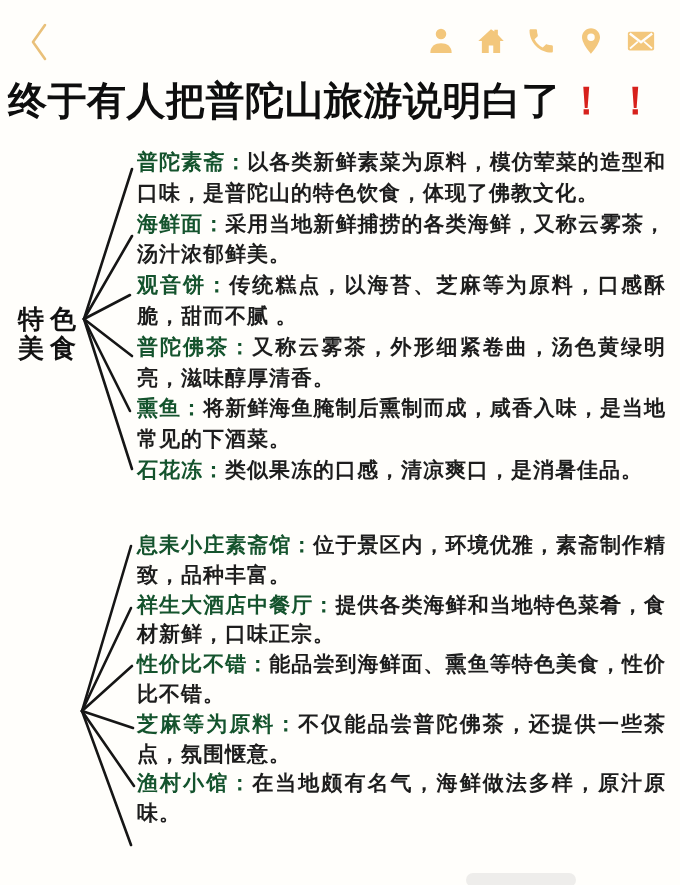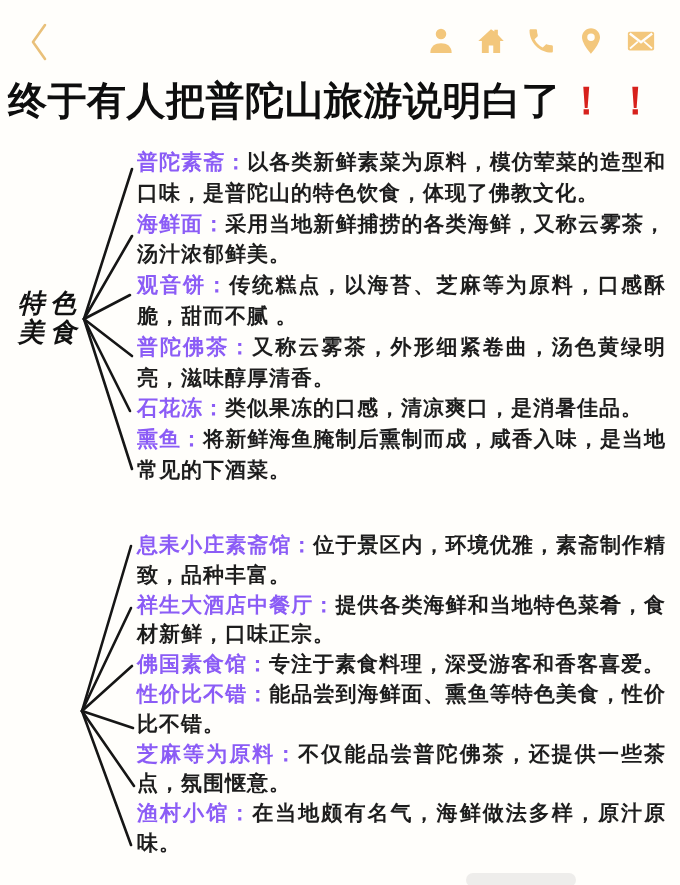--- a/index.html
+++ b/index.html
@@ -18,28 +18,28 @@
   }
   .title .em{color:#d7211c;margin-left:6px;letter-spacing:10px;font-weight:900;}
   
   .connectors{position:absolute;left:0;top:0;width:680px;height:885px;pointer-events:none;}
   .connectors line{stroke:#161616;stroke-width:2.6;stroke-linecap:round;}
   
   .cat{
     position:absolute;left:18px;font-size:26px;font-weight:900;color:#121212;
     line-height:29px;letter-spacing:6px;white-space:nowrap;
   }
-  .cat1{top:289px;font-style:italic;}
+  .cat1{top:305px;}
   .cat2{top:679px;}
   
   .items{position:absolute;left:137px;width:529px;color:#1d1d1d;font-size:21px;font-weight:600;letter-spacing:1px;text-align:justify;}
   .items1{top:147px;line-height:30.8px;}
   .items2{top:530px;line-height:29.8px;}
   .items p{margin:0;}
-  .items .label{color:#8b5cf6;font-weight:700;}
+  .items .label{color:#14532d;font-weight:700;}
   
   .smudge{position:absolute;left:466px;top:873px;width:110px;height:14px;border-radius:8px;background:#d9d9d6;opacity:.45;}
 </style>
 </head>
 <body>
 
 <div class="page">
 
   <div class="back-btn">
     <svg width="24" height="40" viewBox="0 0 24 40">
@@ -99,28 +99,27 @@
   <div class="cat cat1">
     <div>特色</div>
     <div>美食</div>
   </div>
 
   <div class="items items1">
     <p class="item"><span class="label">普陀素斋：</span><span class="desc">以各类新鲜素菜为原料，模仿荤菜的造型和口味，是普陀山的特色饮食，体现了佛教文化。</span></p>
     <p class="item"><span class="label">海鲜面：</span><span class="desc">采用当地新鲜捕捞的各类海鲜，又称云雾茶，汤汁浓郁鲜美。</span></p>
     <p class="item"><span class="label">观音饼：</span><span class="desc">传统糕点，以海苔、芝麻等为原料，口感酥脆，甜而不腻 。</span></p>
     <p class="item"><span class="label">普陀佛茶：</span><span class="desc">又称云雾茶，外形细紧卷曲，汤色黄绿明亮，滋味醇厚清香。</span></p>
+    <p class="item"><span class="label">熏鱼：</span><span class="desc">将新鲜海鱼腌制后熏制而成，咸香入味，是当地常见的下酒菜。</span></p>
     <p class="item"><span class="label">石花冻：</span><span class="desc">类似果冻的口感，清凉爽口，是消暑佳品。</span></p>
-    <p class="item"><span class="label">熏鱼：</span><span class="desc">将新鲜海鱼腌制后熏制而成，咸香入味，是当地常见的下酒菜。</span></p>
   </div>
 
 
   <div class="items items2">
     <p class="item"><span class="label">息耒小庄素斋馆：</span><span class="desc">位于景区内，环境优雅，素斋制作精致，品种丰富。</span></p>
     <p class="item"><span class="label">祥生大酒店中餐厅：</span><span class="desc">提供各类海鲜和当地特色菜肴，食材新鲜，口味正宗。</span></p>
-    <p class="item"><span class="label">佛国素食馆：</span><span class="desc">专注于素食料理，深受游客和香客喜爱。</span></p>
     <p class="item"><span class="label">性价比不错：</span><span class="desc">能品尝到海鲜面、熏鱼等特色美食，性价比不错。</span></p>
     <p class="item"><span class="label">芝麻等为原料：</span><span class="desc">不仅能品尝普陀佛茶，还提供一些茶点，氛围惬意。</span></p>
     <p class="item"><span class="label">渔村小馆：</span><span class="desc">在当地颇有名气，海鲜做法多样，原汁原味。</span></p>
   </div>
 
   <div class="smudge"></div>
 </div>
 
 </body></html>

